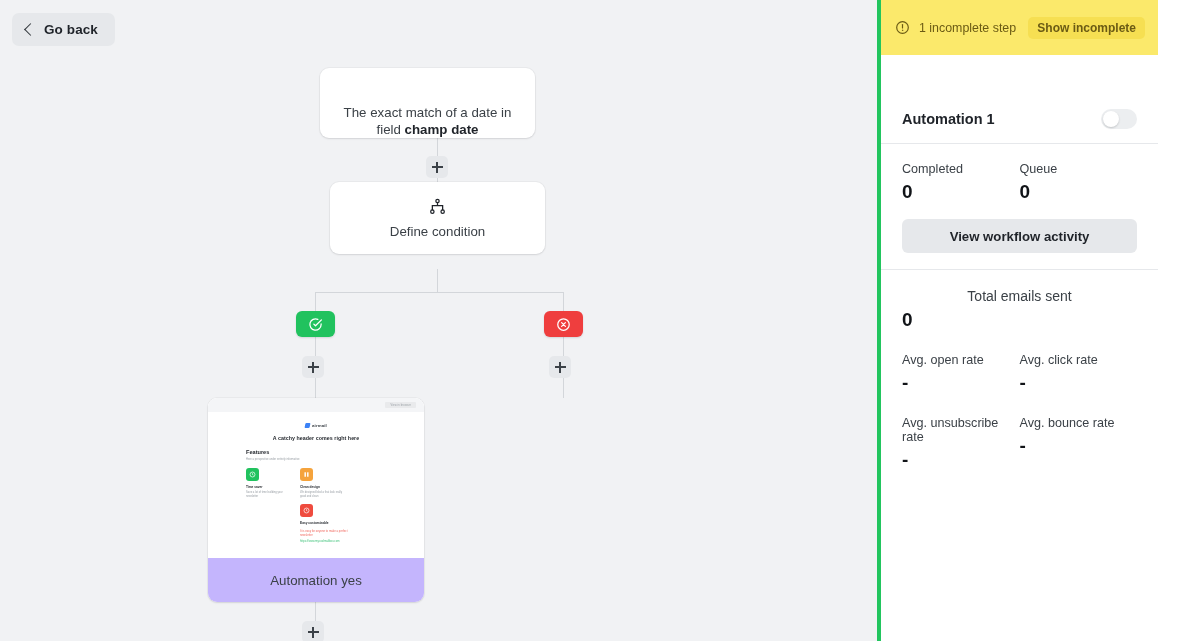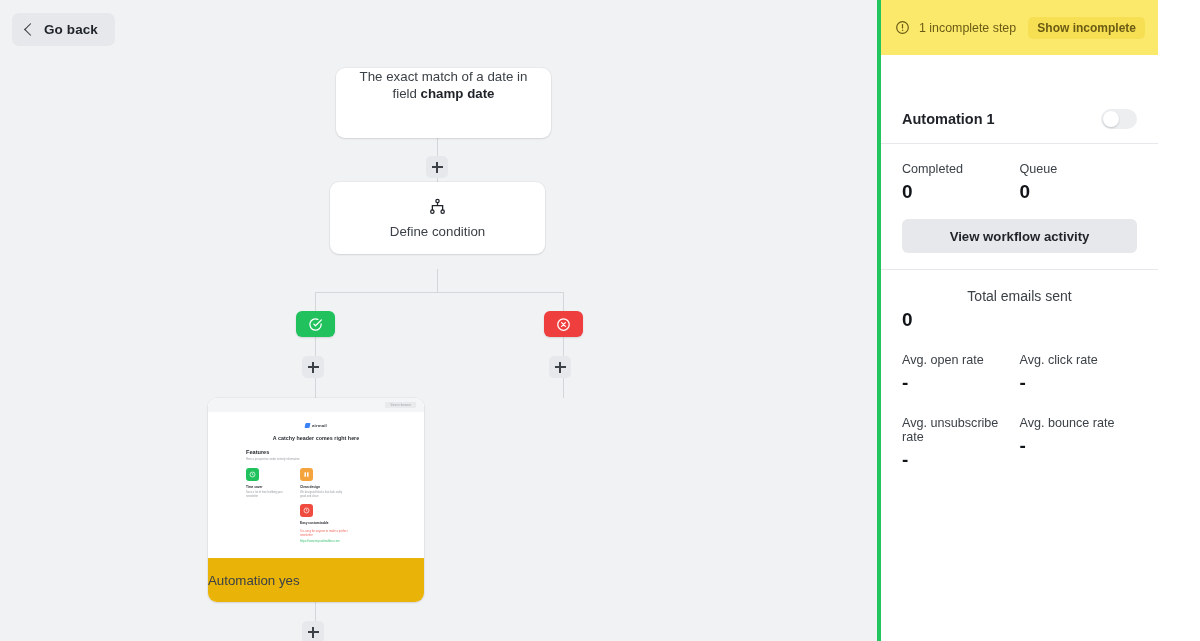--- a/index.html
+++ b/index.html
@@ -49,22 +49,22 @@
   .hline { height: 1.4px; }
 
   
   .node {
     position: absolute;
     background: #ffffff;
     border-radius: 9px;
     box-shadow: 0 1px 2px rgba(18,22,28,.10), 0 0 0 1px rgba(18,22,28,.035);
   }
   .node-trigger {
-    left: 336px; top: 68px; width: 215px; height: 70px;
-    display: flex; align-items: flex-start; justify-content: center;
+    left: 320px; top: 68px; width: 215px; height: 70px;
+    display: flex; align-items: flex-end; justify-content: center;
     padding: 0 14px;
   }
   .node-trigger .txt {
     font-size: 13.3px; line-height: 17px; color: #3b4147;
     text-align: center;
   }
   .node-trigger .txt b { color: #1f2329; font-weight: bold; }
 
   .node-condition {
     left: 330px; top: 182px; width: 215px; height: 72px;
@@ -166,22 +166,22 @@
   .feat-title { font-size: 3.2px; font-weight: bold; color: #1f2329; margin-bottom: 2px; }
   .feat-desc  { font-size: 2.7px; color: #9aa0a6; line-height: 3.6px; }
 
   .feat-second { margin-top: 6px; margin-left: 54px; width: 48px; }
   .mail-cta { margin-top: 5px; margin-left: 54px; width: 58px; }
   .mail-cta .cta-txt { font-size: 2.8px; color: #f0665d; line-height: 3.8px; }
   .mail-cta .cta-link { font-size: 2.8px; color: #3fc27a; line-height: 3.8px; margin-top: 2.5px; word-break: break-all; }
 
   .email-footer {
     height: 44px; flex: 0 0 44px;
-    display: flex; align-items: center; justify-content: flex-start;
-    background: #eab308;
+    display: flex; align-items: center; justify-content: center;
+    background: #c4b5fd;
   }
   .email-footer .name { font-size: 13.3px; color: #3b4147; }
 
   
   .panel {
     position: relative;
     width: 281px; height: 641px;
     background: #ffffff;
     border-left: 4px solid #22c55e;
   }

